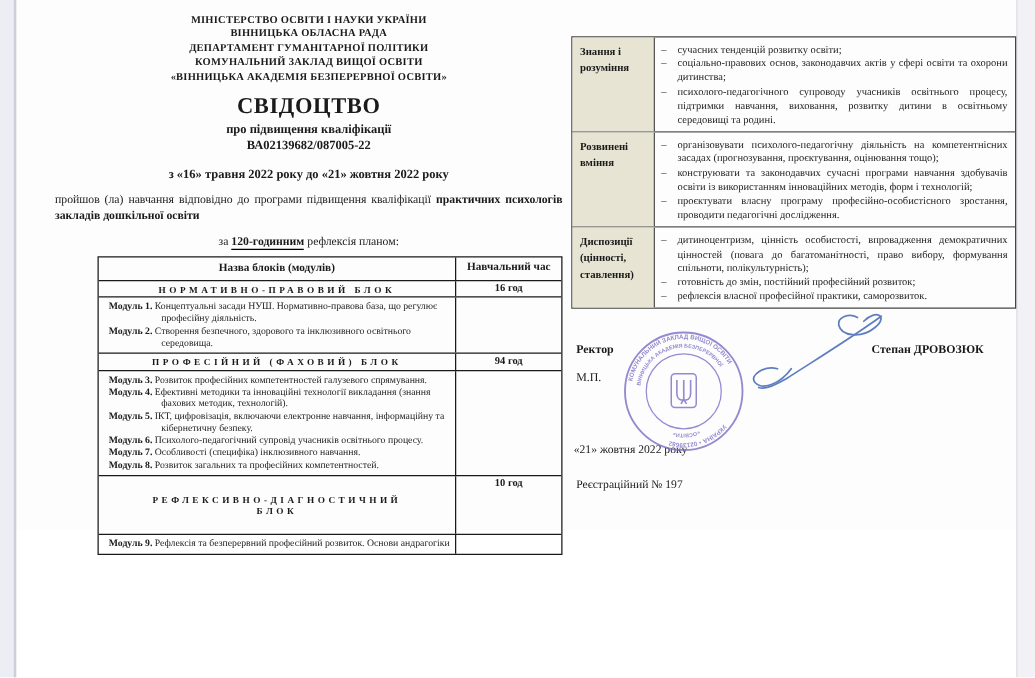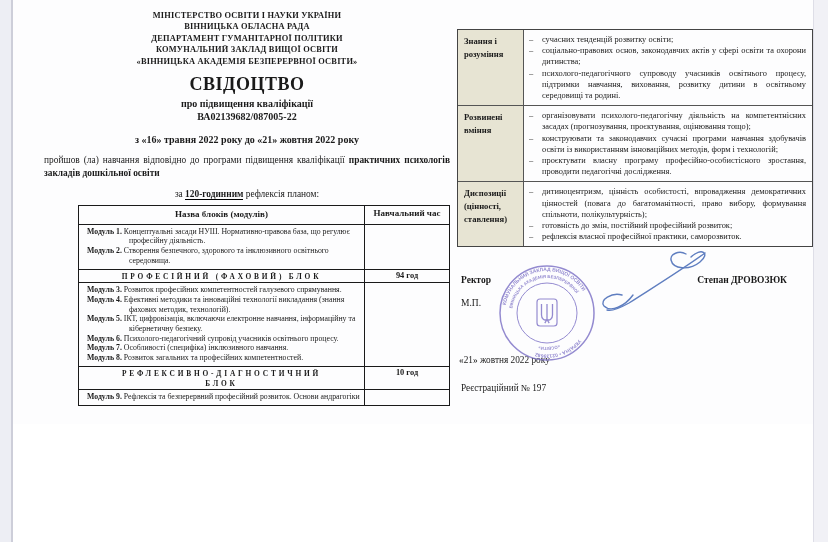--- a/index.html
+++ b/index.html
@@ -31,21 +31,21 @@
   .plan-line .hours { font-weight:bold; border-bottom:1px solid #000; }
 
   .ltable { margin-top:6px; margin-left:36px; width:372px; border:1.6px solid #1a1a1a; font-size:7.8px; line-height:9.7px; }
   .lrow { display:flex; border-top:1px solid #1a1a1a; }
   .lrow:first-child { border-top:none; }
   .lcell-name { flex:1; border-right:1px solid #1a1a1a; padding:1px 3px; }
   .lcell-hours { width:84px; text-align:center; padding:1px 2px; }
   .lhead .lcell-name { text-align:center; font-weight:bold; font-size:9px; padding:4px 2px; }
   .lhead .lcell-hours { font-weight:bold; font-size:9px; padding:2px 6px; line-height:11px; }
   .lsec .lcell-name { text-align:center; font-weight:bold; font-size:7.4px; letter-spacing:2.8px; padding:2px 2px 1px; }
-  .lsec .lcell-name .wrap2 { display:block; max-width:236px; margin:0 auto; }
+  .lsec .lcell-name .wrap2 { display:block; max-width:236px; margin:12px auto; }
   .lsec .lcell-hours { font-weight:bold; font-size:8.4px; }
   .lmods .lcell-name { padding:2px 4px 3px; }
   .mod { padding-left:46px; text-indent:-42px; }
   .mod .b { font-weight:bold; }
 
   
   .doc-right { position:absolute; left:457px; top:16px; width:356px; }
   .desc-title { text-align:center; font-weight:bold; font-size:9.2px; letter-spacing:.2px; }
   .rtable { margin-top:13px; border:1.2px solid #444; font-size:8.4px; }
   .rrow { display:flex; border-top:1px solid #555; }
@@ -97,20 +97,24 @@
     <div class="plan-line">
       <span>за </span><span class="hours">120-годинним</span><span> рефлексія планом:</span>
     </div>
 
     <div class="ltable">
       <div class="lrow lhead">
         <div class="lcell-name">Назва блоків (модулів)</div>
         <div class="lcell-hours">Навчальний час</div>
       </div>
 
+      <div class="lrow lsec">
+        <div class="lcell-name">НОРМАТИВНО-ПРАВОВИЙ БЛОК</div>
+        <div class="lcell-hours">16 год</div>
+      </div>
       <div class="lrow lmods">
         <div class="lcell-name">
           <div class="mod"><span class="b">Модуль 1.</span><span> Концептуальні засади НУШ. Нормативно-правова база, що регулює професійну діяльність.</span></div>
           <div class="mod"><span class="b">Модуль 2.</span><span> Створення безпечного, здорового та інклюзивного освітнього середовища.</span></div>
         </div>
         <div class="lcell-hours"></div>
       </div>
 
       <div class="lrow lsec">
         <div class="lcell-name">ПРОФЕСІЙНИЙ (ФАХОВИЙ) БЛОК</div>

